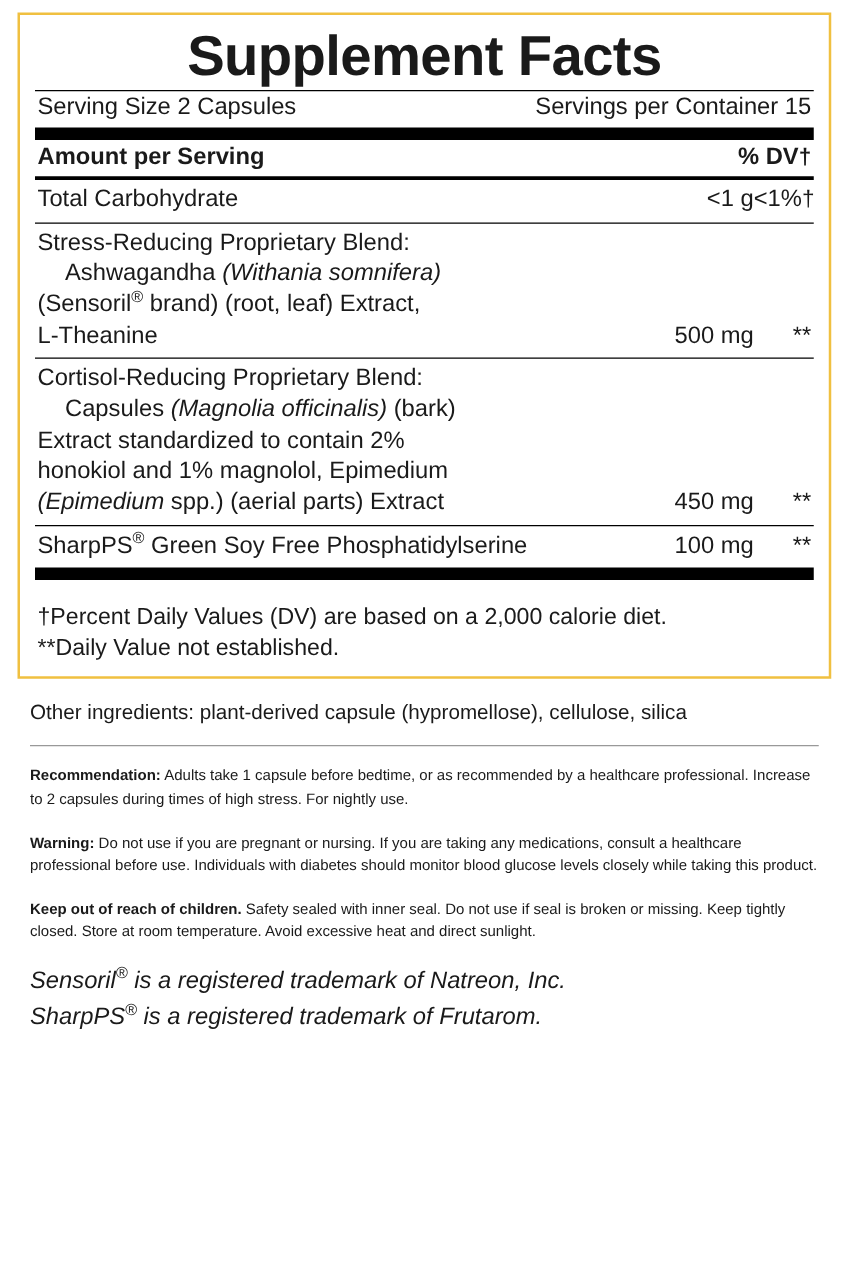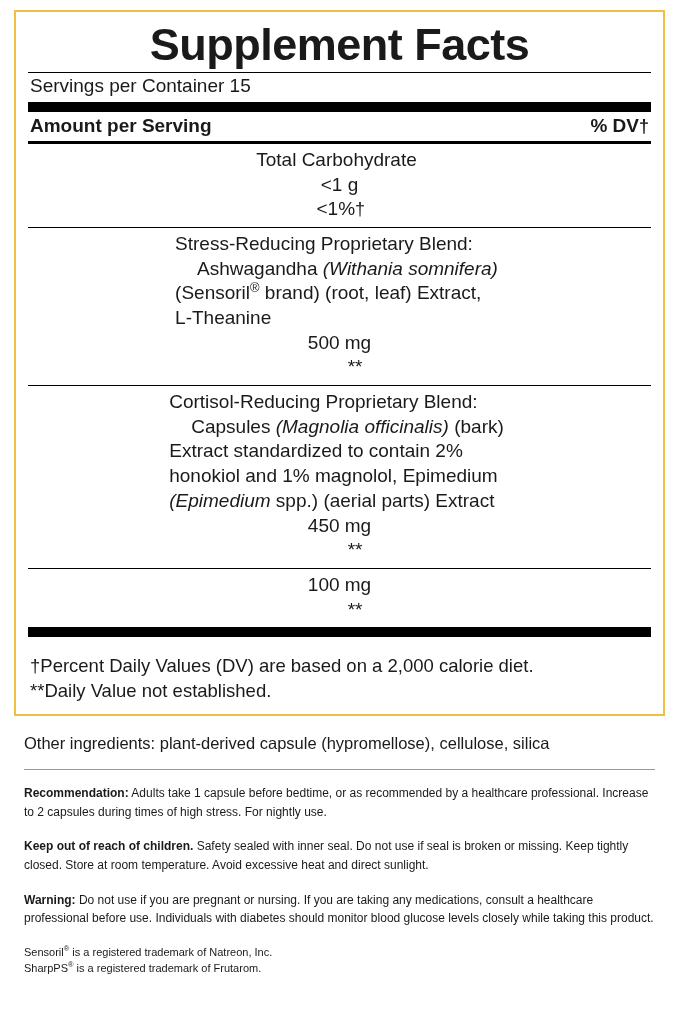--- a/index.html
+++ b/index.html
@@ -58,25 +58,24 @@
     display: flex;
     justify-content: space-between;
     align-items: baseline;
     font-size: 19px;
     font-weight: bold;
     padding: 3px 2px 4px 2px;
     gap: 37px;
   }
   .nutrient-row {
     display: flex;
-    align-items: center;
+    align-items: flex-end;
     font-size: 19px;
     padding: 4px 2px 5px 2px;
     line-height: 1.3;
-    flex-direction: column;
   }
   .nutrient-name {
     flex: 1 1 auto;
     padding-right: 6px;
   }
   .nutrient-amt {
     flex: 0 0 auto;
     text-align: right;
     white-space: nowrap;
   }
@@ -131,35 +130,37 @@
   }
   .para {
     font-size: 12px;
     line-height: 1.55;
     margin: 0 0 16px 0;
   }
   .para b {
     font-weight: bold;
   }
   .tm-note {
-    font-size: 11px;
+    font-size: 19px;
+    font-style: italic;
     line-height: 1.5;
   }
 </style>
 </head>
 <body>
 
 <div class="page">
 
   <div class="panel">
 
     <div class="sf-title">Supplement Facts</div>
     <div class="rule-thin"></div>
 
     <div class="serving-row">
+      <span>Serving Size 2 Capsules</span>
       <span>Servings per Container 15</span>
     </div>
     <div class="rule-thick"></div>
 
     <div class="amount-row">
       <span>Amount per Serving</span>
       <span><span>% DV</span><sup class="dag">†</sup></span>
     </div>
     <div class="rule-med"></div>
 
@@ -189,20 +190,21 @@
         <span class="blend-line noind">Extract standardized to contain 2%</span>
         <span class="blend-line noind">honokiol and 1% magnolol, Epimedium</span>
         <span class="blend-line noind"><span class="ital">(Epimedium</span><span> spp.) (aerial parts) Extract</span></span>
       </span>
       <span class="nutrient-amt">450 mg</span>
       <span class="nutrient-dv">**</span>
     </div>
     <div class="rule-thin"></div>
 
     <div class="nutrient-row">
+      <span class="nutrient-name"><span>SharpPS</span><span class="reg">®</span><span> Green Soy Free Phosphatidylserine</span></span>
       <span class="nutrient-amt">100 mg</span>
       <span class="nutrient-dv">**</span>
     </div>
     <div class="rule-thick"></div>
 
     <div class="footnotes">
       <div>†Percent Daily Values (DV) are based on a 2,000 calorie diet.</div>
       <div>**Daily Value not established.</div>
     </div>
 
@@ -212,25 +214,25 @@
 
     <div class="other-ing">Other ingredients: plant-derived capsule (hypromellose), cellulose, silica</div>
 
     <hr class="hr">
 
     <p class="para">
       <b>Recommendation:</b><span> Adults take 1 capsule before bedtime, or as recommended by a healthcare professional. Increase to 2 capsules during times of high stress. For nightly use.</span>
     </p>
 
     <p class="para">
+      <b>Warning:</b><span> Do not use if you are pregnant or nursing. If you are taking any medications, consult a healthcare professional before use. Individuals with diabetes should monitor blood glucose levels closely while taking this product.</span>
+    </p>
+
+    <p class="para">
       <b>Keep out of reach of children.</b><span> Safety sealed with inner seal. Do not use if seal is broken or missing. Keep tightly closed. Store at room temperature. Avoid excessive heat and direct sunlight.</span>
-    </p>
-
-    <p class="para">
-      <b>Warning:</b><span> Do not use if you are pregnant or nursing. If you are taking any medications, consult a healthcare professional before use. Individuals with diabetes should monitor blood glucose levels closely while taking this product.</span>
     </p>
 
     <div class="tm-note">
       <div><span>Sensoril</span><span class="reg">®</span><span> is a registered trademark of Natreon, Inc.</span></div>
       <div><span>SharpPS</span><span class="reg">®</span><span> is a registered trademark of Frutarom.</span></div>
     </div>
 
   </div>
 
 </div>

